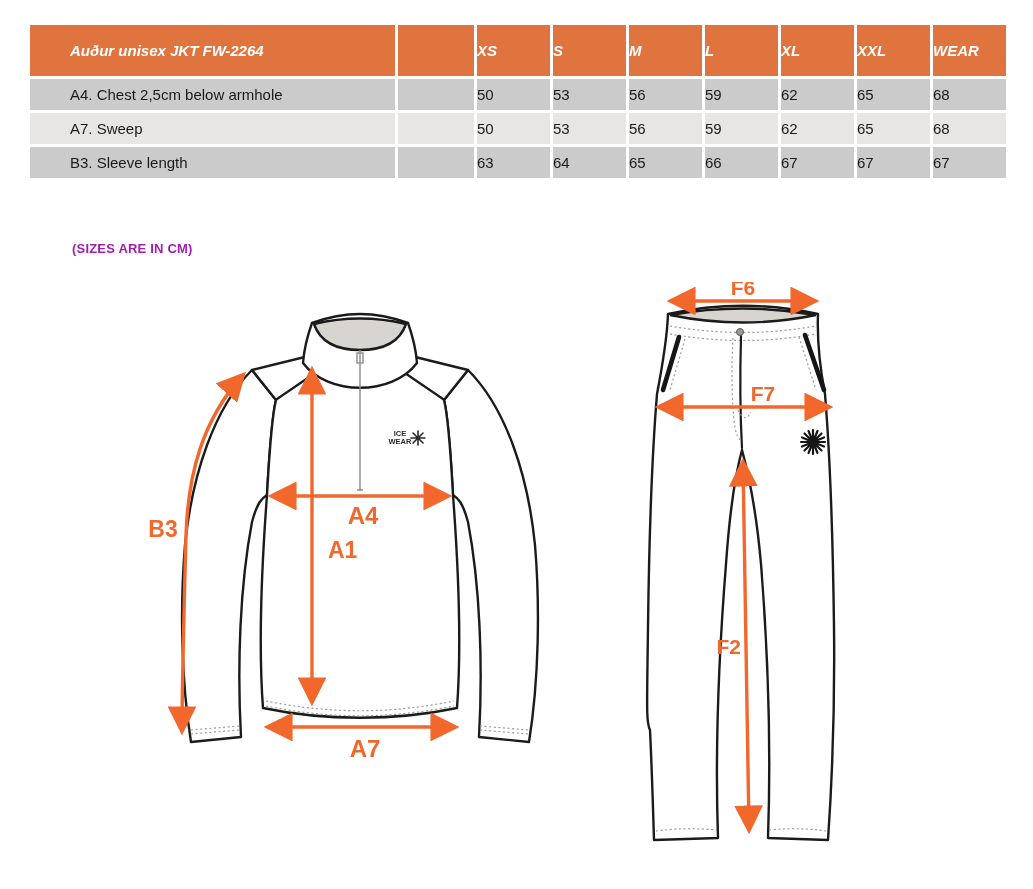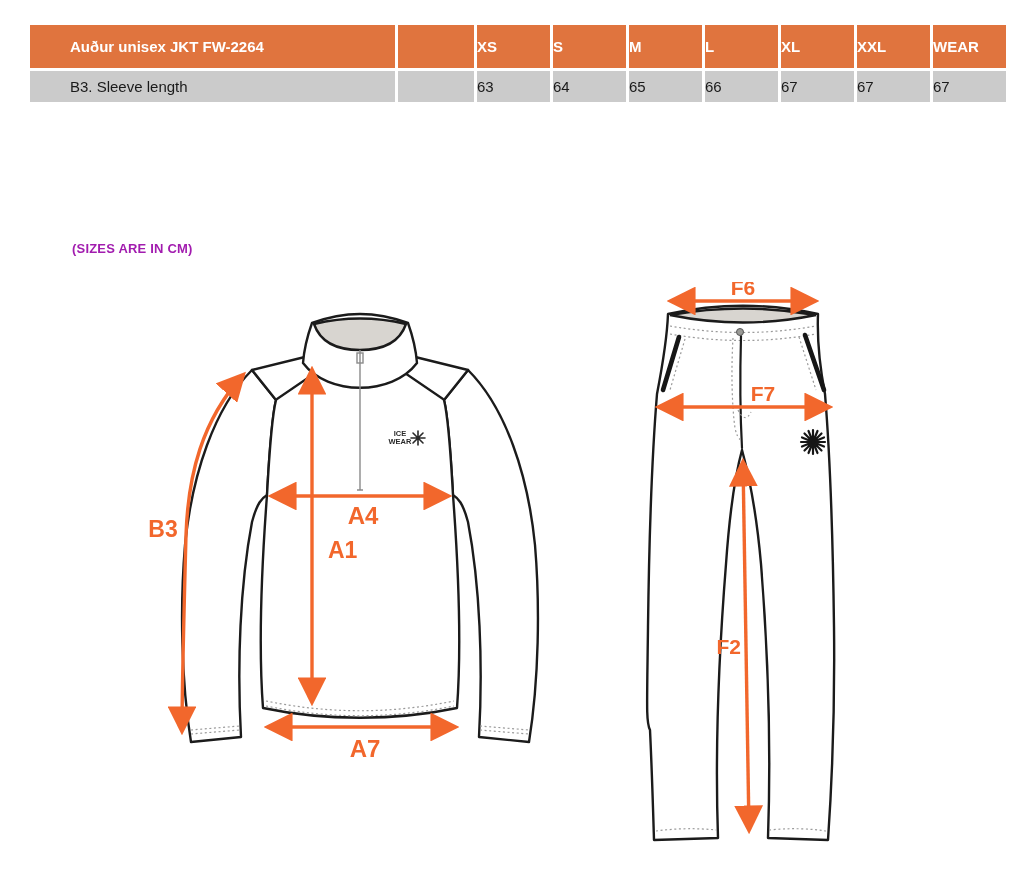--- a/index.html
+++ b/index.html
@@ -11,21 +11,21 @@
   table.size-table{
     position:absolute;left:27px;top:22px;
     border-collapse:separate;border-spacing:3px;
     table-layout:fixed;
   }
   table.size-table th,table.size-table td{
     font-size:15px;color:#1a1a1a;text-align:left;vertical-align:middle;
     padding:0;
   }
   table.size-table thead th{
-    background:#E0743E;color:#ffffff;font-weight:bold;height:43px;
+    background:#E0743E;color:#ffffff;font-weight:bold;height:51px;font-style:italic;
   }
   table.size-table thead th.col-label{text-align:left;padding-left:40px;}
   table.size-table td{height:31px;}
   table.size-table td.col-label{text-align:left;padding-left:40px;}
   .col-label{width:325px;}
   .col-blank{width:76px;}
   .col-size{width:73px;}
   table.size-table tbody tr:nth-child(odd) td{background:#CBCBCB;}
   table.size-table tbody tr:nth-child(even) td{background:#E7E6E4;}
   
@@ -57,20 +57,42 @@
         <th class="col-size">XS</th>
         <th class="col-size">S</th>
         <th class="col-size">M</th>
         <th class="col-size">L</th>
         <th class="col-size">XL</th>
         <th class="col-size">XXL</th>
         <th class="col-size">WEAR</th>
       </tr>
     </thead>
     <tbody>
+      <tr>
+        <td class="col-label">A4. Chest 2,5cm below armhole</td>
+        <td class="col-blank"></td>
+        <td>50</td>
+        <td>53</td>
+        <td>56</td>
+        <td>59</td>
+        <td>62</td>
+        <td>65</td>
+        <td>68</td>
+      </tr>
+      <tr>
+        <td class="col-label">A7. Sweep</td>
+        <td class="col-blank"></td>
+        <td>50</td>
+        <td>53</td>
+        <td>56</td>
+        <td>59</td>
+        <td>62</td>
+        <td>65</td>
+        <td>68</td>
+      </tr>
       <tr>
         <td class="col-label">B3. Sleeve length</td>
         <td class="col-blank"></td>
         <td>63</td>
         <td>64</td>
         <td>65</td>
         <td>66</td>
         <td>67</td>
         <td>67</td>
         <td>67</td>

